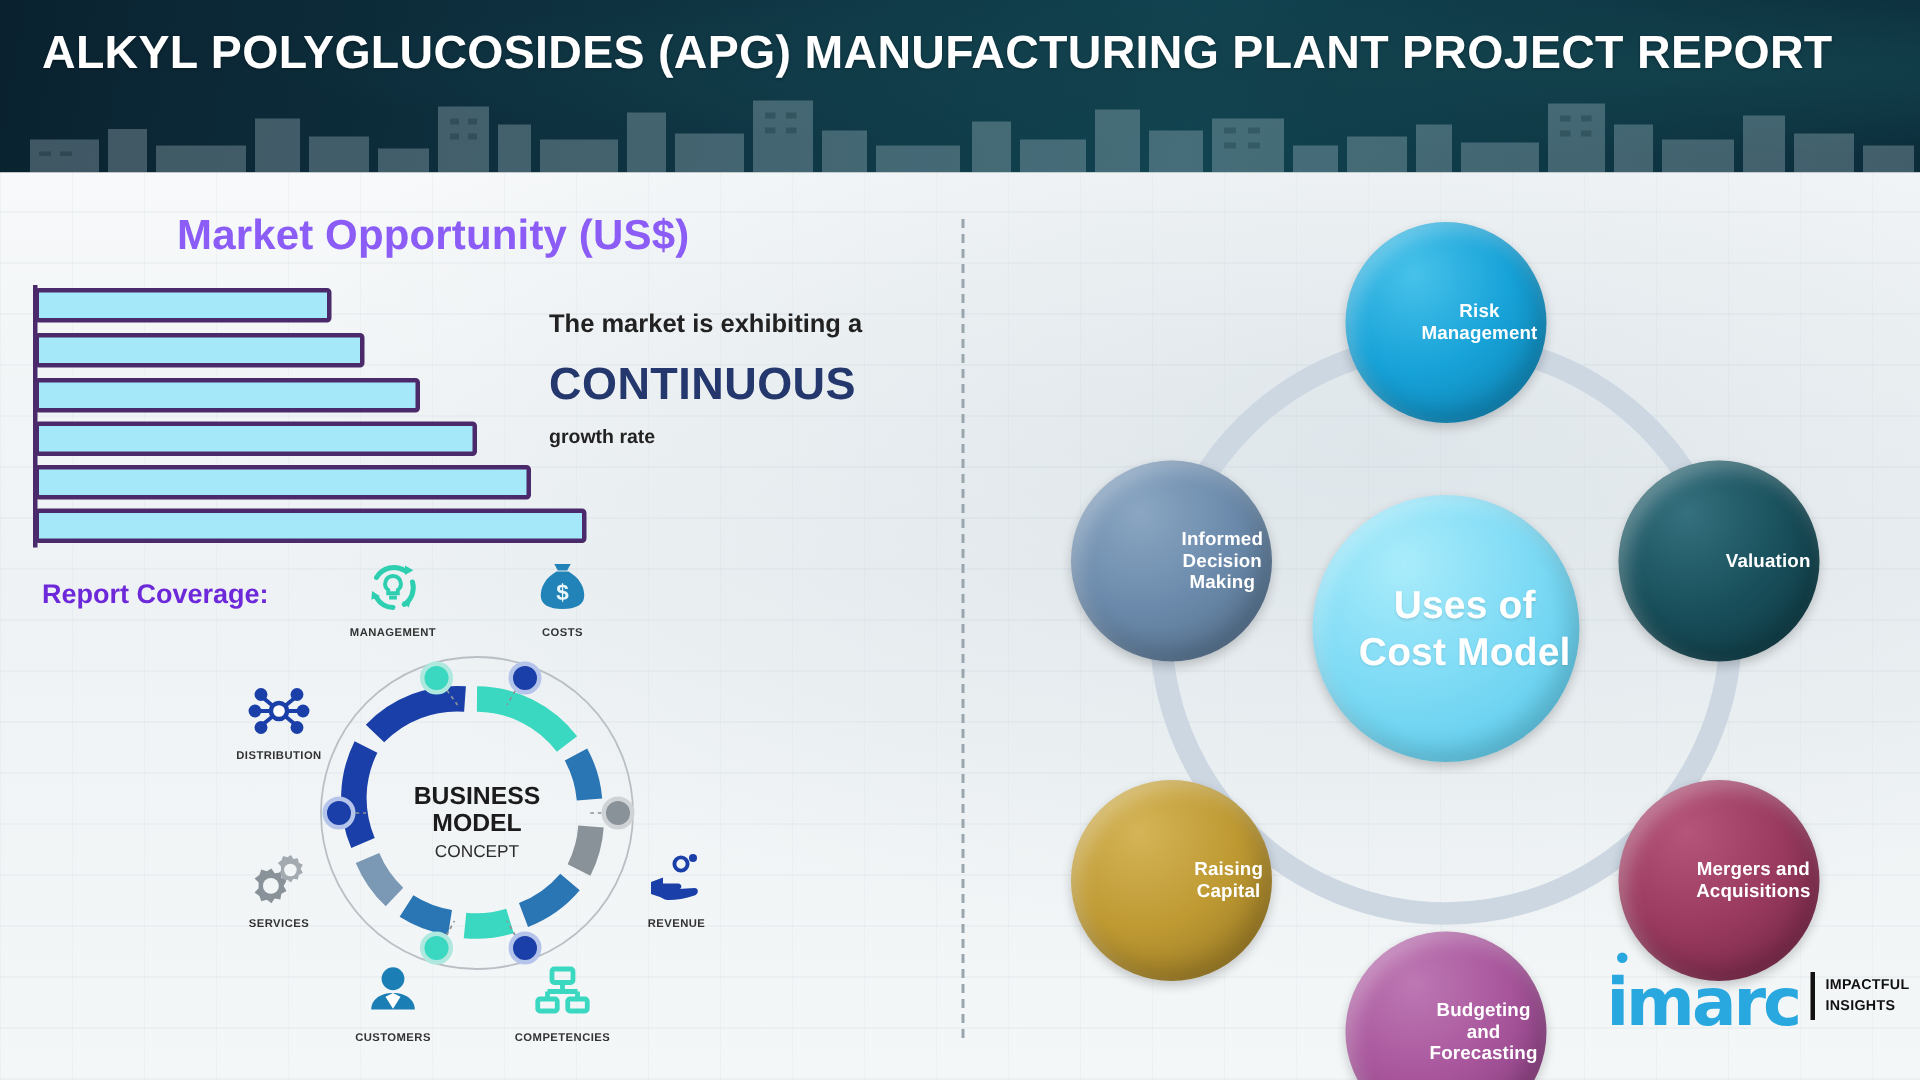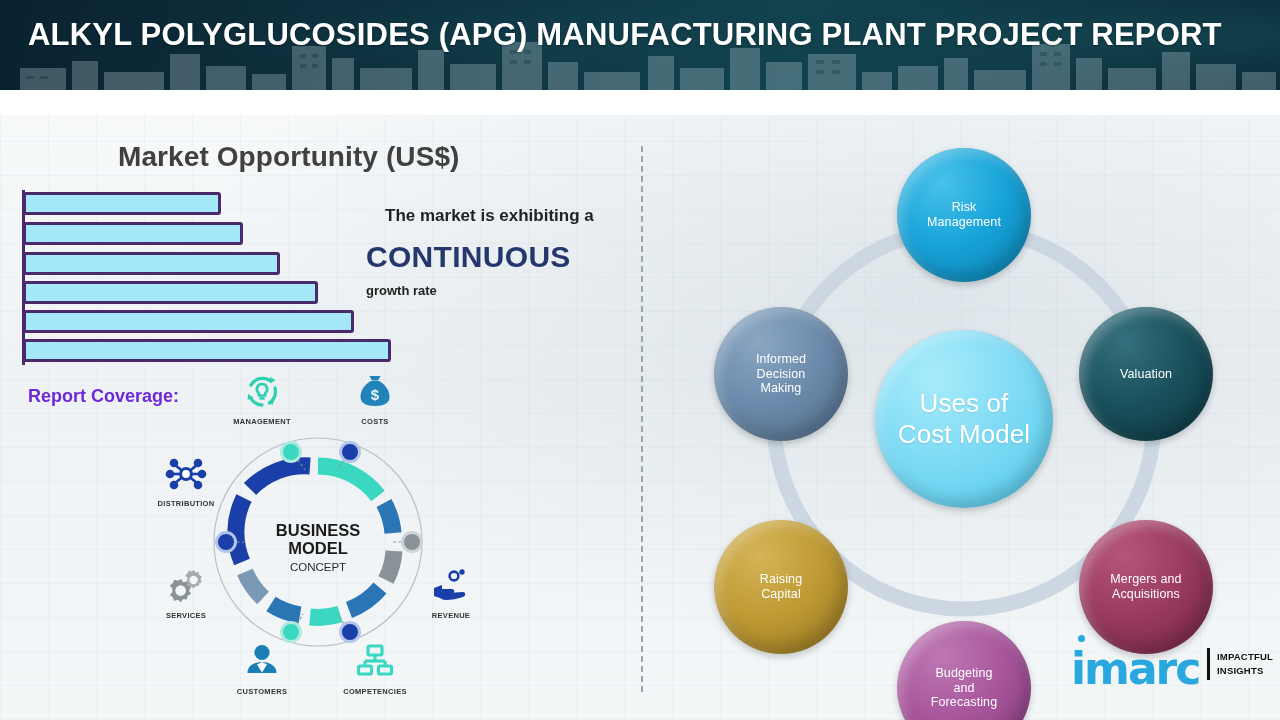--- a/index.html
+++ b/index.html
@@ -5,21 +5,21 @@
   * { margin:0; padding:0; box-sizing:border-box; }
   html,body { width:1280px; height:720px; overflow:hidden; }
   body {
     font-family:"Liberation Sans", sans-serif;
     background:#ffffff;
   }
   #stage { position:relative; width:1280px; height:720px; overflow:hidden; }
 
   
   .header {
-    position:absolute; left:0; top:0; width:1280px; height:90px;
+    position:absolute; left:0; top:0; width:1280px; height:115px;
     background:
       radial-gradient(ellipse at 85% 40%, #12414c 0%, rgba(18,65,76,0) 60%),
       linear-gradient(100deg,#0a2230 0%,#0f3543 38%,#114350 62%,#0c2c3a 100%);
     overflow:hidden;
   }
   .skyline { position:absolute; left:0; bottom:0; width:1280px; height:62px; opacity:.5; }
   .header-title {
     position:absolute; left:28px; top:14px; width:1215px;
     font-size:31px; font-weight:bold; color:#ffffff;
     letter-spacing:.2px; line-height:1.37;
@@ -42,57 +42,57 @@
       radial-gradient(ellipse at 72% 30%, rgba(200,212,220,.45) 0%, rgba(255,255,255,0) 58%);
   }
   .divider {
     position:absolute; left:641px; top:146px; width:0; height:546px;
     border-left:2px dashed #9aa6ad;
   }
 
   
   .mo-title {
     position:absolute; left:118px; top:141px;
-    font-size:28px; font-weight:bold; color:#404040;
+    font-size:28px; font-weight:bold; color:#8b5cf6;
     letter-spacing:.1px;
   }
   .bars { position:absolute; left:22px; top:190px; width:400px; height:175px; }
   .axis {
     position:absolute; left:0; top:0; width:3px; height:175px; background:#4b2a6b;
   }
   .bar {
     position:absolute; left:1px; height:23px;
     background:#a5e8fa; border:3px solid #4b2a6b; border-radius:3px;
   }
 
   .rc-label {
     position:absolute; left:28px; top:386px;
     font-size:18px; font-weight:bold; color:#6d28d9;
   }
 
   
-  .mk-line1 { position:absolute; left:366px; top:206px; font-size:17px; font-weight:bold; color:#222;margin-left:19px; }
+  .mk-line1 { position:absolute; left:366px; top:206px; font-size:17px; font-weight:bold; color:#222; }
   .mk-big   { position:absolute; left:366px; top:240px; font-size:30px; font-weight:bold; color:#24386d; letter-spacing:.3px; }
   .mk-line3 { position:absolute; left:366px; top:283px; font-size:13px; font-weight:bold; color:#222; }
 
   
   .bm { position:absolute; left:150px; top:370px; width:350px; height:340px; }
   .ic { position:absolute; width:86px; text-align:center; }
   .ic .glyph { display:block; height:42px; line-height:42px; }
   .ic .cap {
     display:block; font-size:7.5px; font-weight:bold; color:#333;
     letter-spacing:.3px; margin-top:3px; white-space:nowrap;
   }
 
   
   .wheel { position:absolute; left:680px; top:126px; width:580px; height:580px; }
   .node {
     position:absolute; border-radius:50%;
-    display:flex; align-items:center; justify-content:center;
-    text-align:center; color:#ffffff; font-weight:normal;
+    display:flex; align-items:center; justify-content:flex-end;
+    text-align:center; color:#ffffff; font-weight:bold;
     line-height:1.18; letter-spacing:.1px;
     box-shadow:0 3px 7px rgba(0,0,0,.20), inset -6px -8px 14px rgba(0,0,0,.16), inset 5px 6px 12px rgba(255,255,255,.30);
   }
   .node span { display:block; padding:0 6px; }
   .node.small { width:134px; height:134px; font-size:12.5px; }
   .node.center {
     width:178px; height:178px; font-size:26px;
     text-shadow:0 1px 2px rgba(0,0,0,.10);
   }
 

